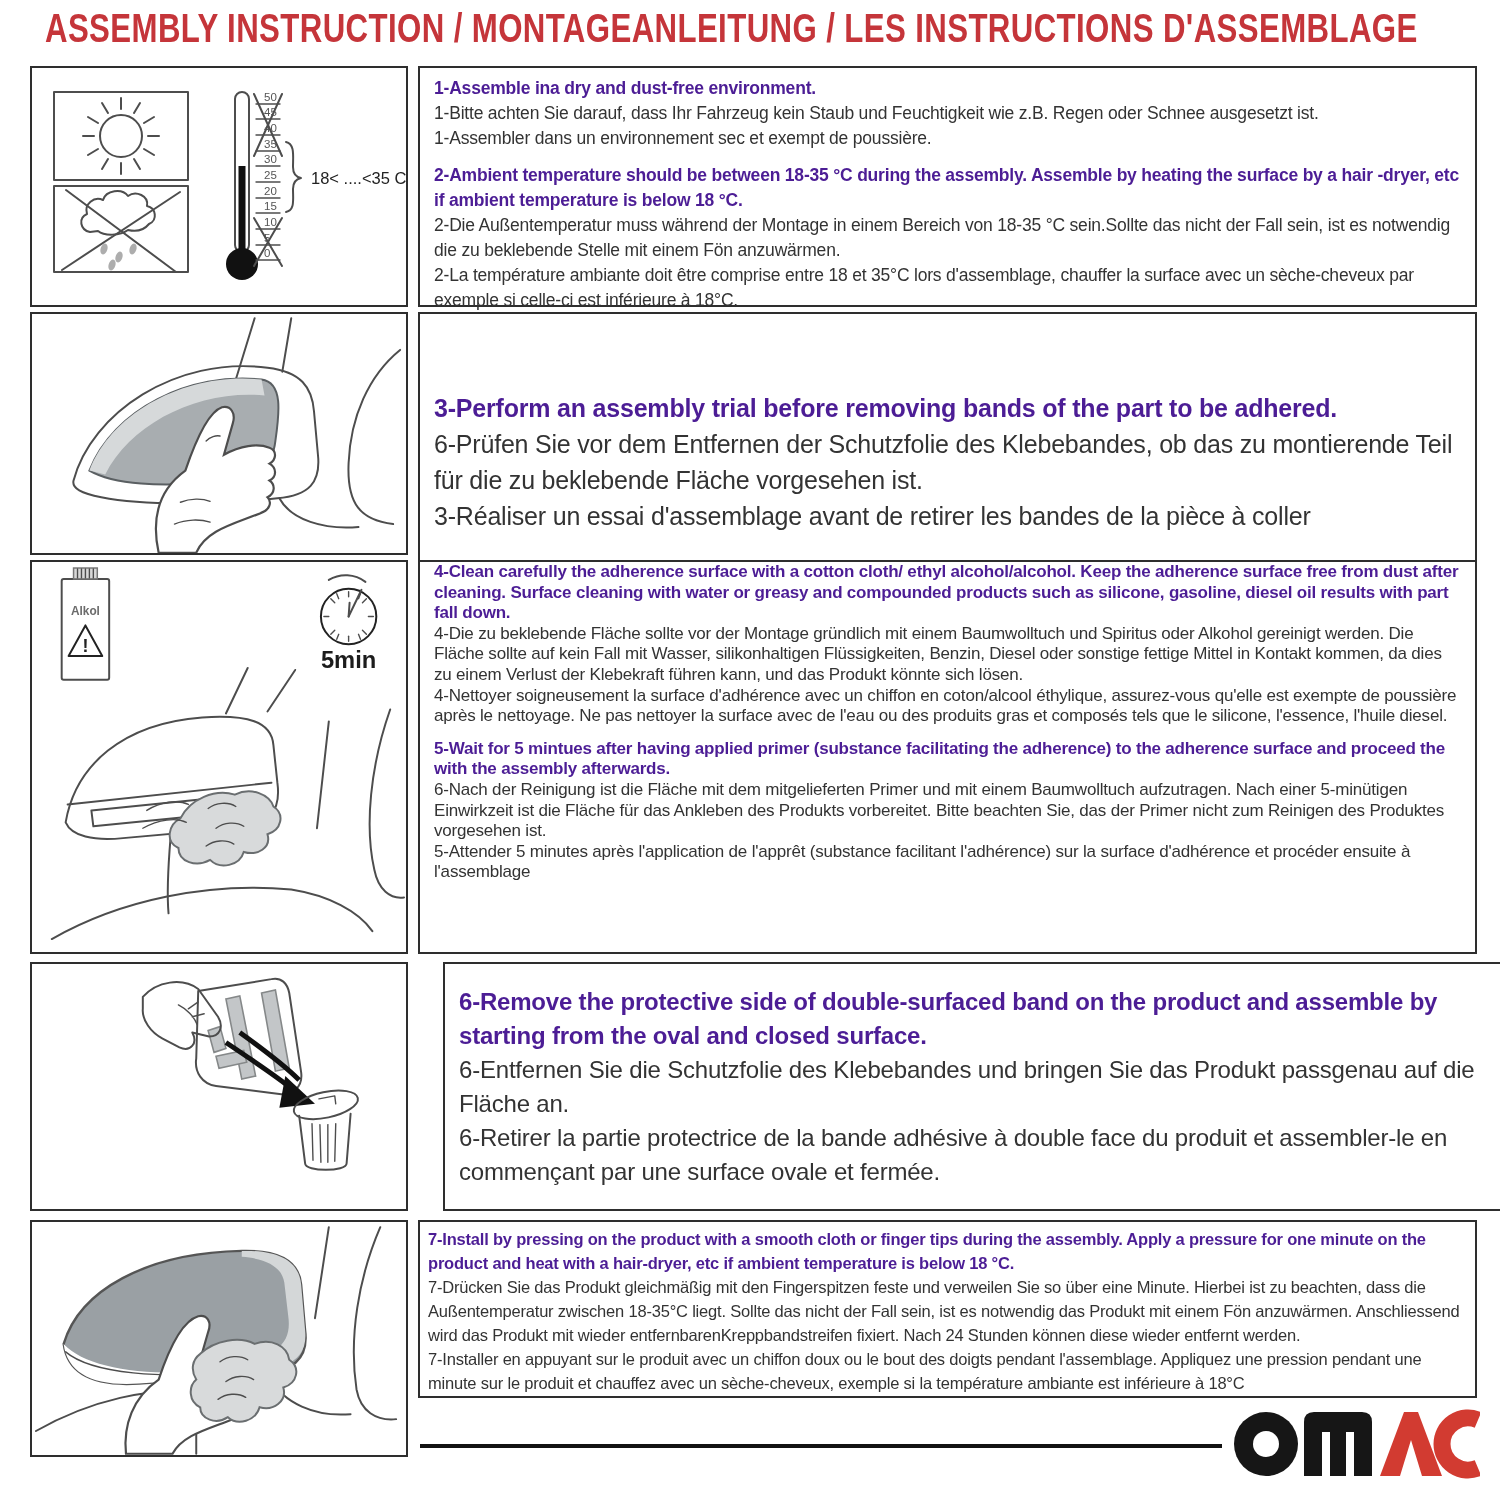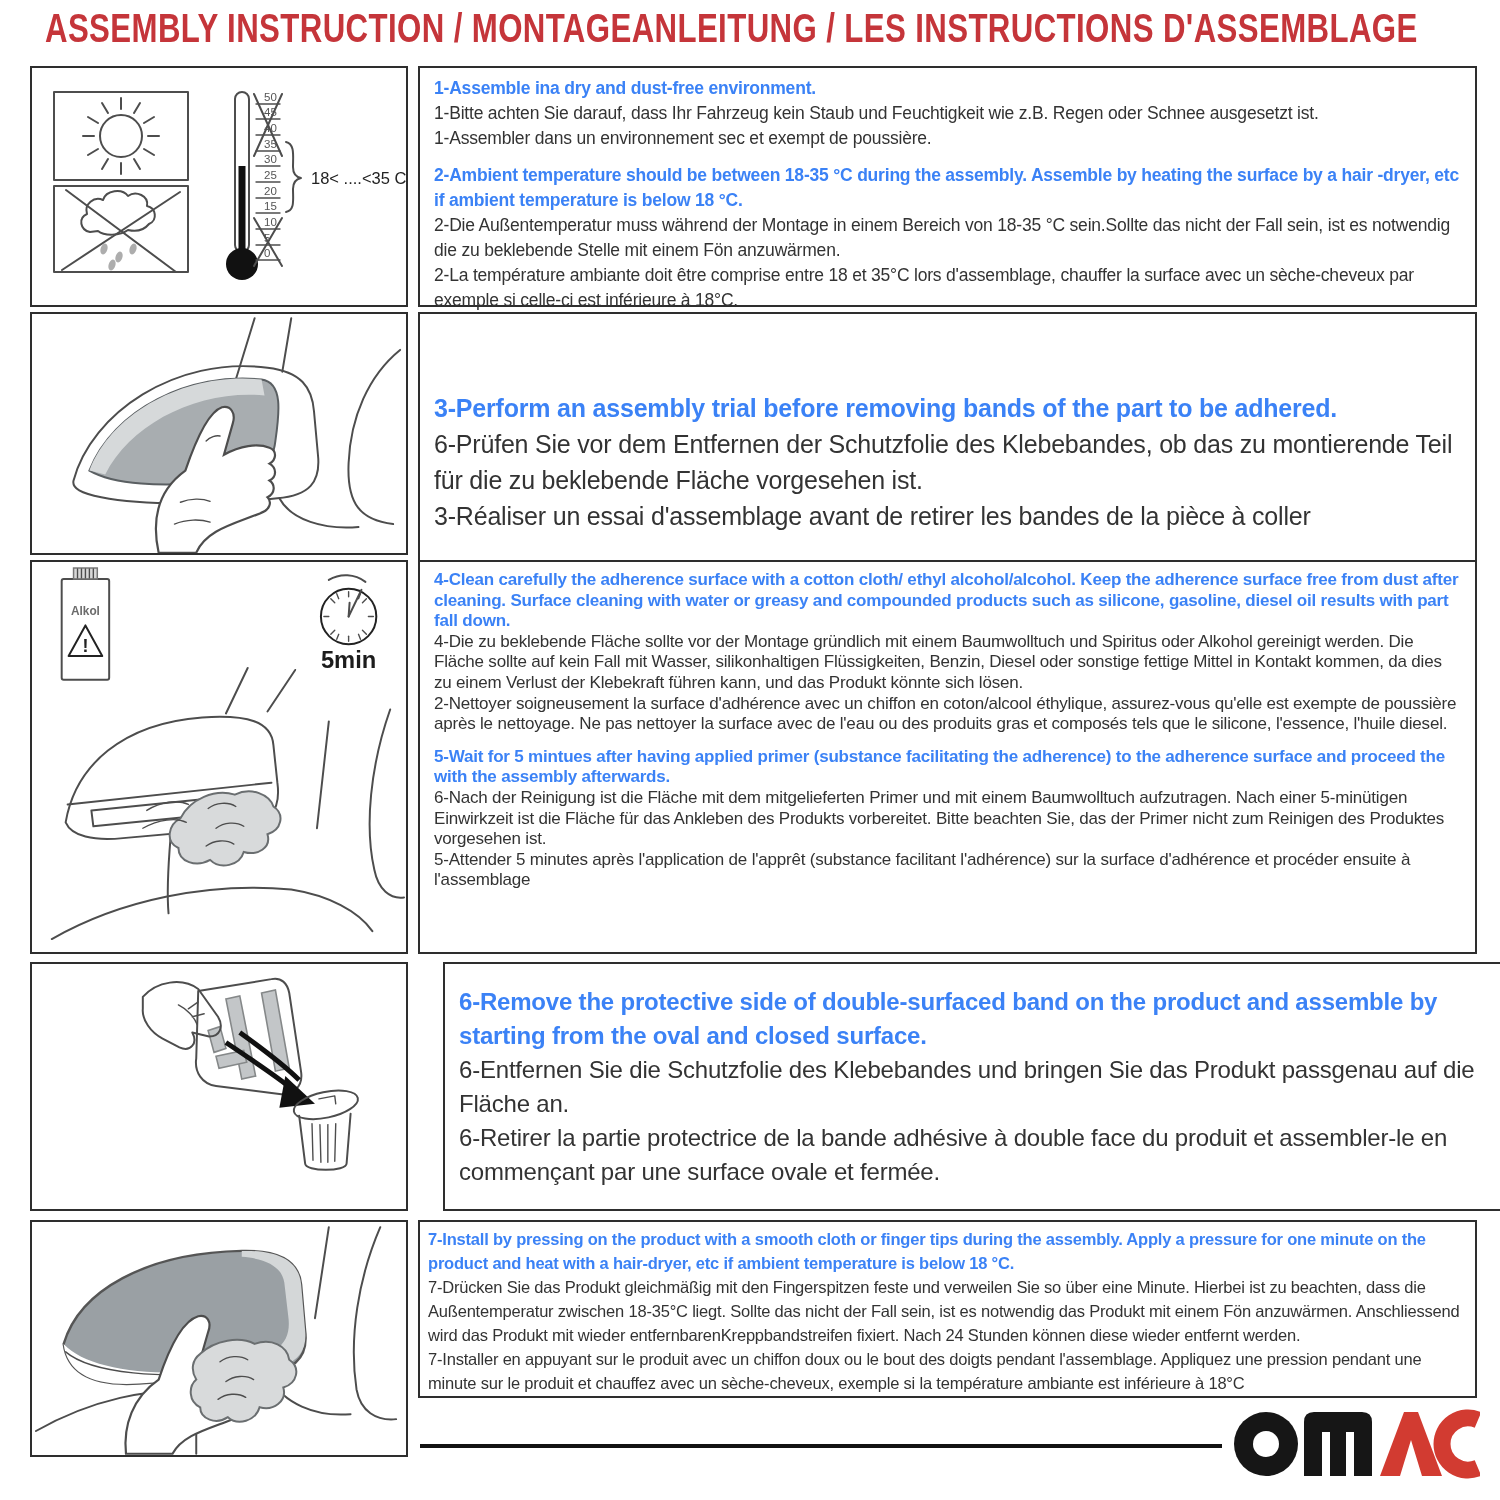--- a/index.html
+++ b/index.html
@@ -4,23 +4,23 @@
 <style>
   html,body{margin:0;padding:0;background:#fff;}
   #page{position:relative;width:1500px;height:1500px;background:#fff;overflow:hidden;
         font-family:"Liberation Sans",sans-serif;}
   .title{position:absolute;left:45px;top:6px;font-size:40px;font-weight:700;
          color:#c5353a;white-space:nowrap;transform:scaleX(0.78);transform-origin:left top;
          letter-spacing:0.5px;}
   .box{position:absolute;border:2.5px solid #2e2e2e;background:#fff;box-sizing:border-box;}
   .txt{color:#333;letter-spacing:-0.2px;}
   .txt p{margin:0;}
-  .txt .en{font-weight:700;color:#3b82f6;}
+  .txt .en{font-weight:700;color:#4c1d95;}
   .size-s{font-size:17.5px;line-height:25px;padding:8px 14px;}
-  .size-xs{font-size:17px;line-height:20.6px;padding:8px 14px;}
+  .size-xs{font-size:17px;line-height:20.6px;padding:0 14px;}
   .size-xxs{font-size:16.5px;line-height:24px;padding:5px 8px;overflow:hidden;}
   .size-l{font-size:25px;line-height:36px;padding:0 14px;display:flex;flex-direction:column;justify-content:center;}
   .size-m{font-size:24px;line-height:34px;padding:0 14px;display:flex;flex-direction:column;justify-content:center;margin-left:25px;}
   .gap{margin-top:12px;}
   .illu svg{display:block;width:100%;height:100%;}
   .footer-rule{position:absolute;left:420px;top:1444px;width:802px;height:4px;background:#121212;}
   .logo{position:absolute;left:1232px;top:1406px;width:248px;height:74px;}
   
   .ln{fill:none;stroke:#4d4d4d;stroke-width:2;stroke-linecap:round;stroke-linejoin:round;}
   .thin{stroke-width:1.4;}
@@ -204,21 +204,21 @@
       <g class="ln thin" stroke="#666">
         <path d="M116,250 C130,241 148,239 158,244"></path>
         <path d="M112,268 C128,259 146,257 156,262"></path>
       </g>
     </svg>
   </div>
   <div class="box txt size-xs" style="left:418px;top:560px;width:1059px;height:394px;">
     <div>
       <p class="en">4-Clean carefully the adherence surface with a cotton cloth/ ethyl alcohol/alcohol. Keep the adherence surface free from dust after cleaning. Surface cleaning with water or greasy and compounded products such as silicone, gasoline, diesel oil results with part fall down.</p>
       <p>4-Die zu beklebende Fläche sollte vor der Montage gründlich mit einem Baumwolltuch und Spiritus oder Alkohol gereinigt werden. Die Fläche sollte auf kein Fall mit Wasser, silikonhaltigen Flüssigkeiten, Benzin, Diesel oder sonstige fettige Mittel in Kontakt kommen, da dies zu einem Verlust der Klebekraft führen kann, und das Produkt könnte sich lösen.</p>
-      <p>2-Nettoyer soigneusement la surface d'adhérence avec un chiffon en coton/alcool éthylique, assurez-vous qu'elle est exempte de poussière après le nettoyage. Ne pas nettoyer la surface avec de l'eau ou des produits gras et composés tels que le silicone, l'essence, l'huile diesel.</p>
+      <p>4-Nettoyer soigneusement la surface d'adhérence avec un chiffon en coton/alcool éthylique, assurez-vous qu'elle est exempte de poussière après le nettoyage. Ne pas nettoyer la surface avec de l'eau ou des produits gras et composés tels que le silicone, l'essence, l'huile diesel.</p>
     </div>
     <div class="gap">
       <p class="en">5-Wait for 5 mintues after having applied primer (substance facilitating the adherence) to the adherence surface and proceed the with the assembly afterwards.</p>
       <p>6-Nach der Reinigung ist die Fläche mit dem mitgelieferten Primer und mit einem Baumwolltuch aufzutragen. Nach einer 5-minütigen Einwirkzeit ist die Fläche für das Ankleben des Produkts vorbereitet. Bitte beachten Sie, das der Primer nicht zum Reinigen des Produktes vorgesehen ist.</p>
       <p>5-Attender 5 minutes après l'application de l'apprêt (substance facilitant l'adhérence) sur la surface d'adhérence et procéder ensuite à l'assemblage</p>
     </div>
   </div>
 
   <div class="box illu" style="left:30px;top:962px;width:378px;height:249px;">
     <svg viewBox="0 0 378 245">

